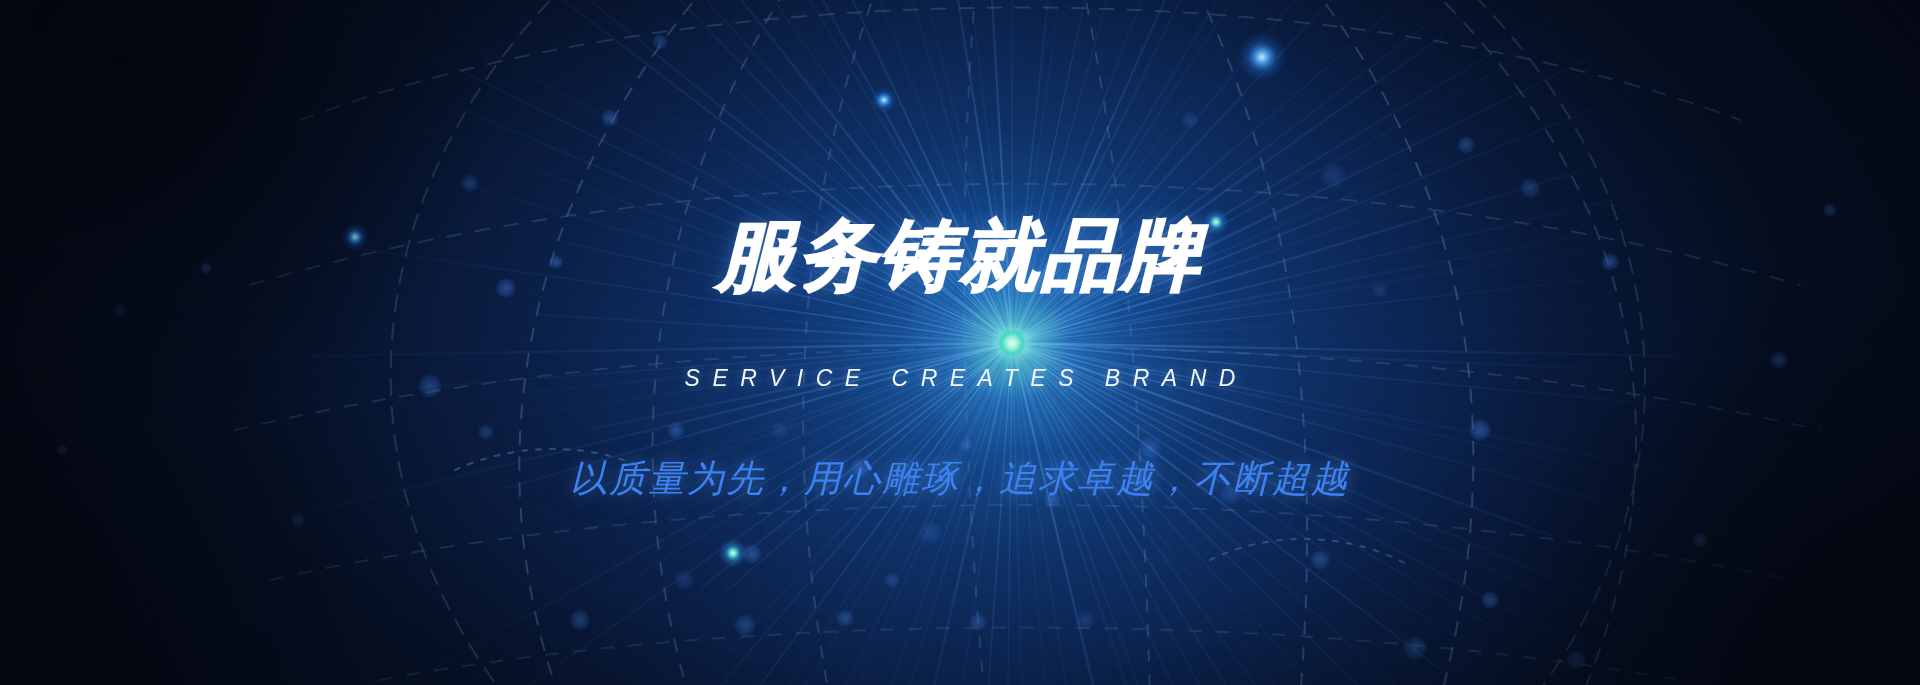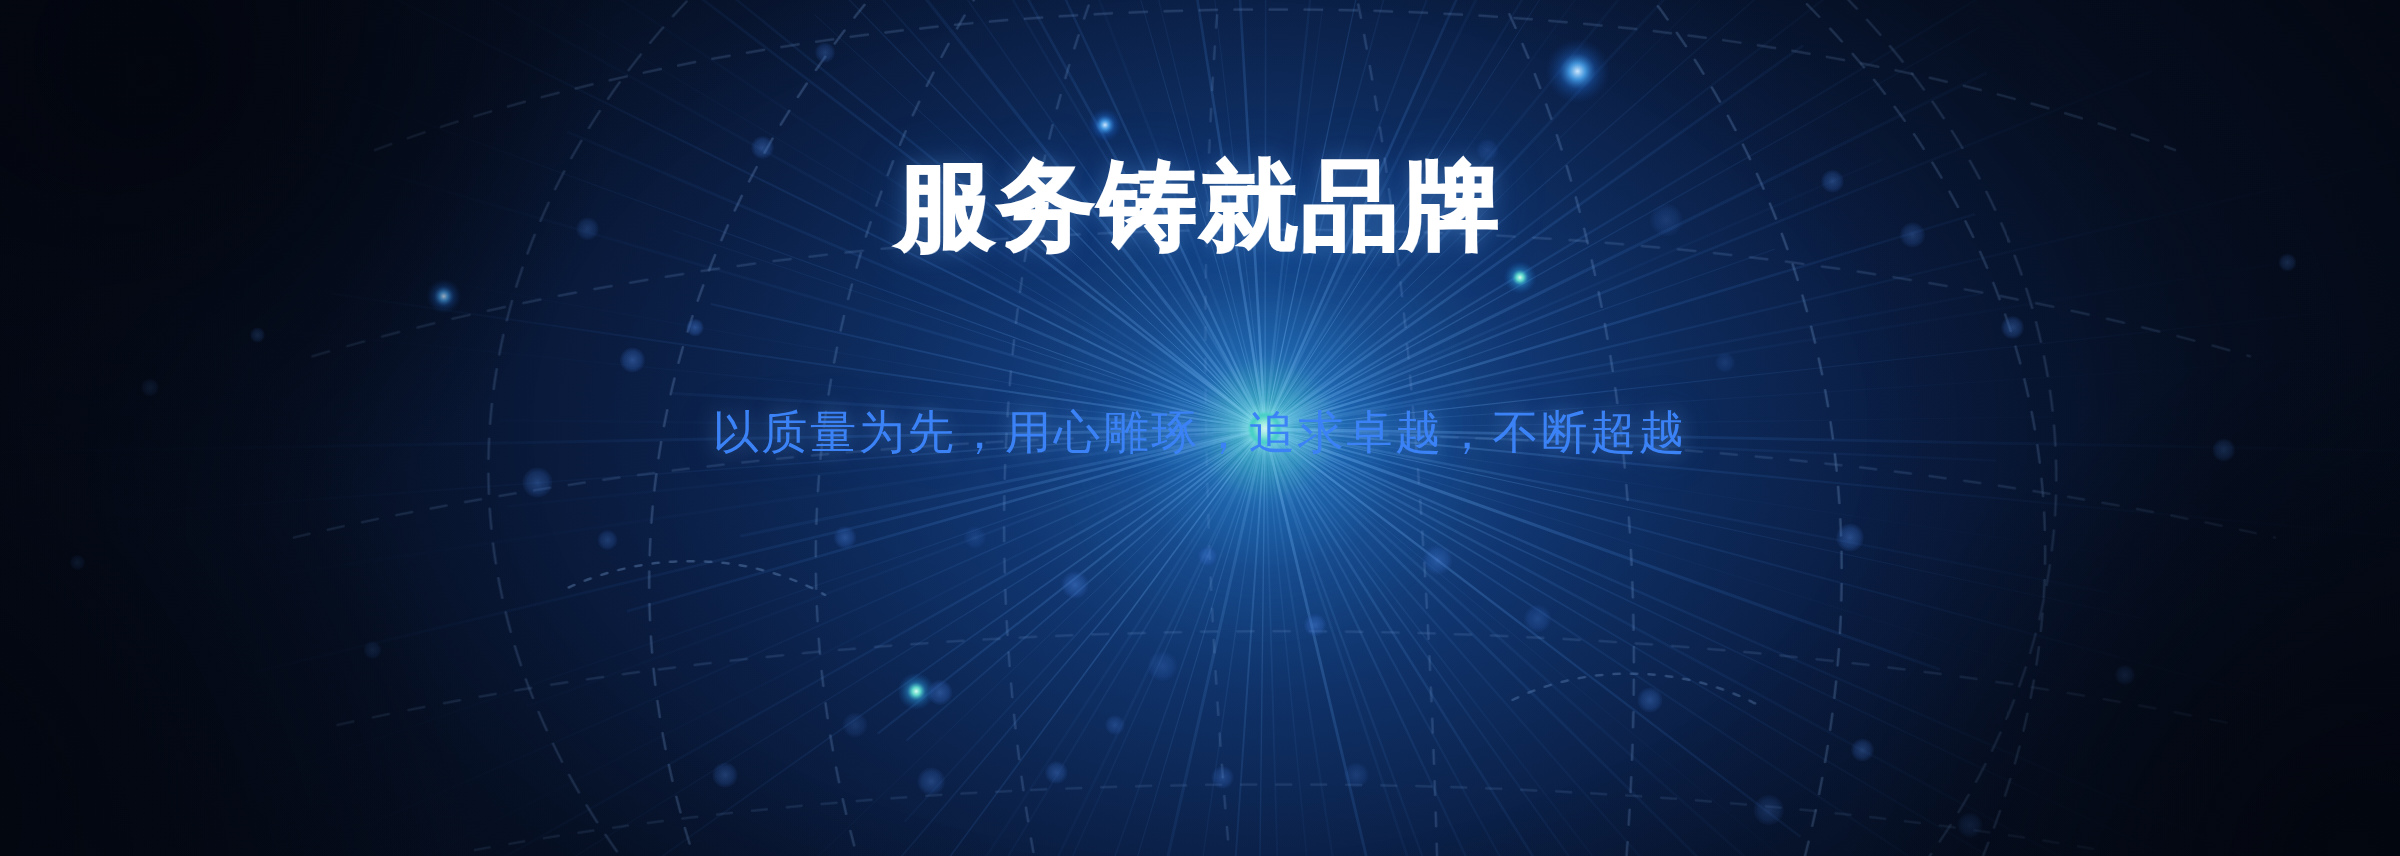--- a/index.html
+++ b/index.html
@@ -80,22 +80,23 @@
   
   .content {
     position: absolute;
     left: 0;
     top: 0;
     width: 1920px;
     height: 594px;
     display: flex;
     flex-direction: column;
     align-items: center;
-    justify-content: flex-start;
+    justify-content: center;
     text-align: center;
+    font-style: italic;
   }
 
   .headline {
     margin-top: 124px;
     font-size: 78px;
     line-height: 1.06;
     font-weight: 700;
     color: #ffffff;
     letter-spacing: 3px;
     font-family: "DejaVu Sans", "Liberation Sans", sans-serif;
@@ -373,16 +374,17 @@
       </g>
   </svg>
 
   <div class="bg-vignette"></div>
   <div class="bg-corner-dark"></div>
 
   <div class="burst-core"></div>
 
   <div class="content">
     <h1 class="headline">服务铸就品牌</h1>
+    <div class="subtitle-en">SERVICE CREATES BRAND</div>
     <div class="tagline-cn">以质量为先，用心雕琢，追求卓越，不断超越</div>
   </div>
 
 </div>
 
 </body></html>

